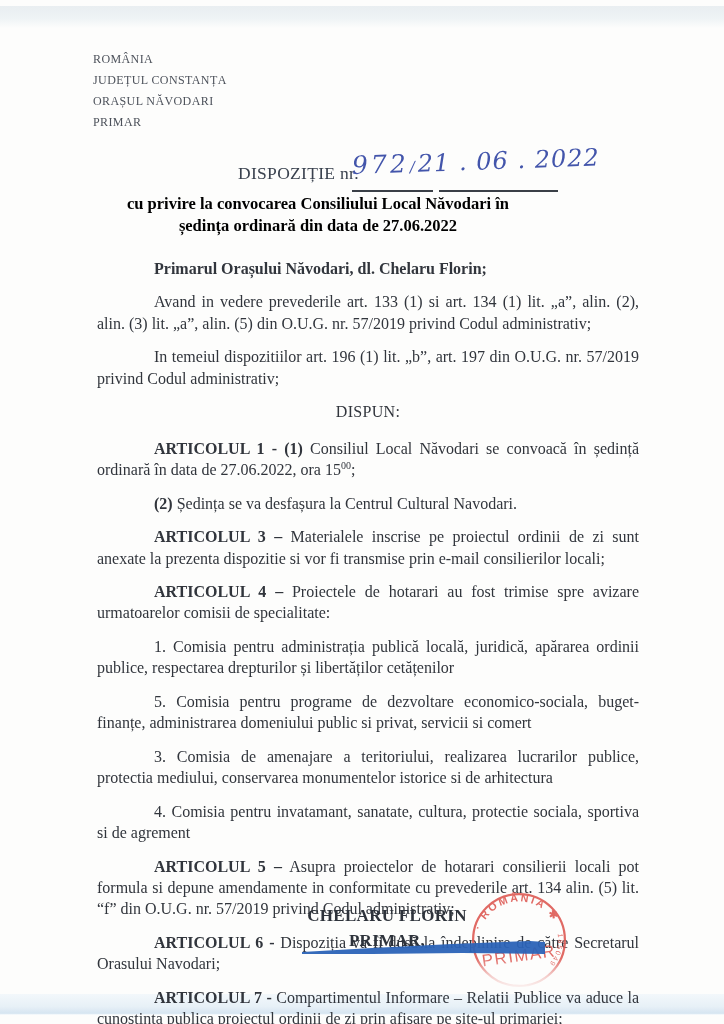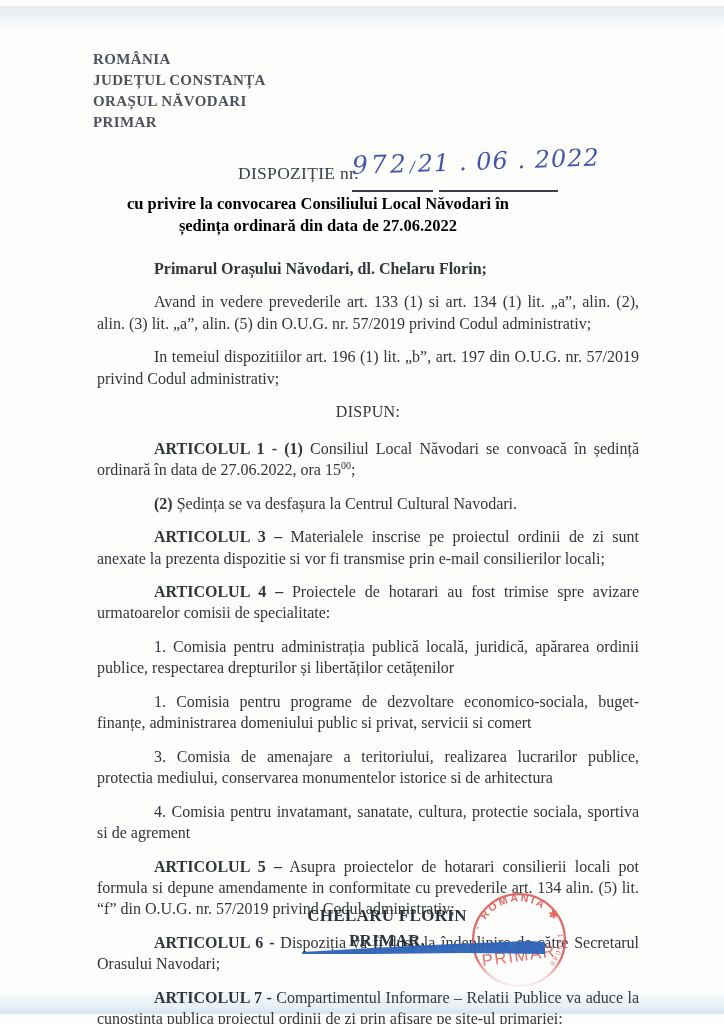--- a/index.html
+++ b/index.html
@@ -15,21 +15,21 @@
     position:absolute;left:0;top:6px;width:724px;height:22px;
     background:linear-gradient(to bottom,#e9eef1 0%,#eef3f5 55%,rgba(255,255,255,0) 100%);
   }
   .scan-band-bottom{
     position:absolute;left:0;top:994px;width:724px;height:21px;
     background:linear-gradient(to bottom,#f3f8fb 0%,#e7f0f7 60%,#d6e5f1 92%,#ffffff 100%);
   }
   
   .header-block{
     position:absolute;left:93px;top:49px;
-    font-weight:bold;font-size:15px;line-height:21px;
+    font-weight:normal;font-size:12px;line-height:21px;
     color:#4d525b;letter-spacing:.4px;
   }
   
   .title-label{
     position:absolute;left:238px;top:163px;
     font-weight:normal;font-size:17.5px;color:#39414e;letter-spacing:.3px;
   }
   .blank-line{position:absolute;height:24px;border-bottom:2px solid #3a3f47;}
   .blank-1{left:352px;top:166px;width:81px;}
   .blank-2{left:439px;top:166px;width:119px;}
@@ -98,21 +98,21 @@
     <p class="para"><span class="lead">ARTICOLUL 1 - (1)</span><span> Consiliul Local Năvodari se convoacă în ședință ordinară în data de 27.06.2022, ora 15</span><sup>00</sup><span>;</span></p>
 
     <p class="para"><span class="lead">(2)</span><span> Ședința se va desfașura la Centrul Cultural Navodari.</span></p>
 
 
     <p class="para"><span class="lead">ARTICOLUL 3 –</span><span> Materialele inscrise pe proiectul ordinii de zi sunt anexate la prezenta dispozitie si vor fi transmise prin e-mail consilierilor locali;</span></p>
 
     <p class="para"><span class="lead">ARTICOLUL 4 –</span><span> Proiectele de hotarari au fost trimise spre avizare urmatoarelor comisii de specialitate:</span></p>
 
     <p class="para">1. Comisia pentru administrația publică locală, juridică, apărarea ordinii publice, respectarea drepturilor și libertăților cetățenilor</p>
-    <p class="para">1. Comisia pentru programe de dezvoltare economico-sociala, buget-finanțe, administrarea domeniului public si privat, servicii si comert</p>
+    <p class="para">5. Comisia pentru programe de dezvoltare economico-sociala, buget-finanțe, administrarea domeniului public si privat, servicii si comert</p>
     <p class="para">3. Comisia de amenajare a teritoriului, realizarea lucrarilor publice, protectia mediului, conservarea monumentelor istorice si de arhitectura</p>
     <p class="para">4. Comisia pentru invatamant, sanatate, cultura, protectie sociala,  sportiva si de agrement</p>
 
     <p class="para"><span class="lead">ARTICOLUL 5 –</span><span> Asupra proiectelor de hotarari consilierii locali pot formula si depune amendamente in conformitate cu prevederile art. 134 alin. (5) lit. “f” din O.U.G. nr. 57/2019 privind Codul administrativ;</span></p>
 
     <p class="para"><span class="lead">ARTICOLUL 6 -</span><span> Dispoziția va fi dusă la îndeplinire de către Secretarul Orasului Navodari;</span></p>
 
     <p class="para"><span class="lead">ARTICOLUL 7 -</span><span> Compartimentul Informare – Relatii Publice va aduce la cunostinta publica proiectul ordinii de zi prin afisare pe site-ul primariei;</span></p>
 
     <p class="para"><span class="lead">ARTICOLUL 8 -</span><span> Compartimentul Relația cu Consiliul Local va comunica dispoziția Instituției Prefectului-Județul Constanța, Secretarului, Consilierilori locali ai Orasului Navodari.</span></p>

